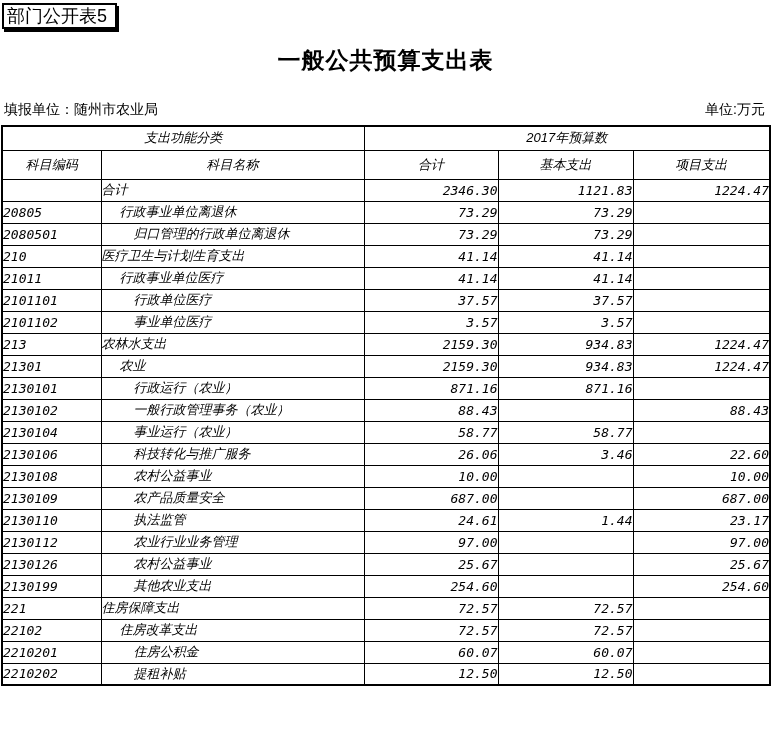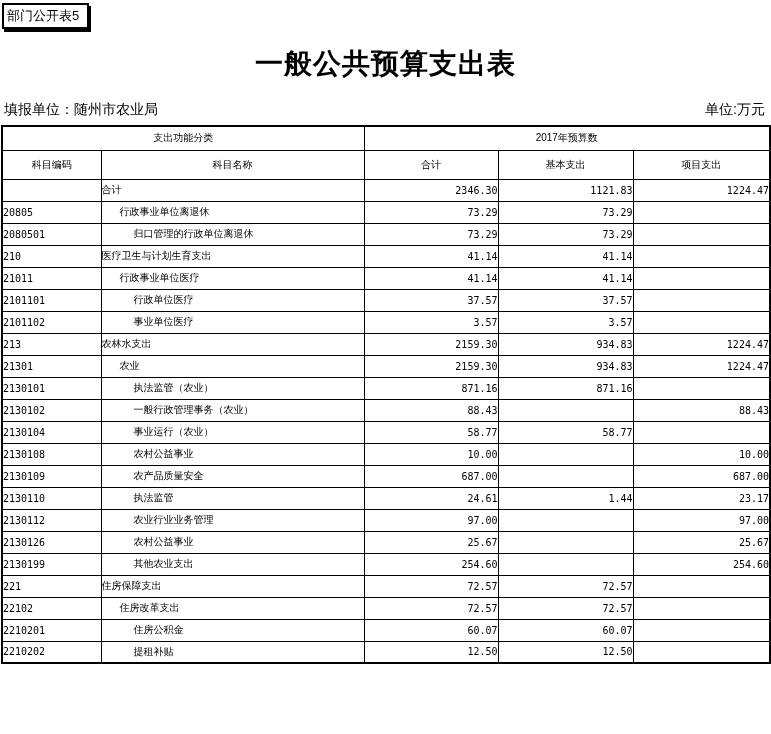--- a/index.html
+++ b/index.html
@@ -8,40 +8,41 @@
     width:771px; height:734px; position:relative;
     background:#ffffff; color:#000;
     font-family:"Liberation Sans", sans-serif;
     overflow:hidden;
   }
   .sheet-label {
     position:absolute; left:2px; top:3px;
     border:2px solid #000;
     box-shadow:2px 3px 0 0 #000;
     background:#fff;
-    font-size:13px; line-height:20px;
+    font-size:18px; line-height:20px;
     padding:1px 8px 1px 3px;
   }
   .title {
     position:absolute; top:45px; left:0; width:100%;
-    text-align:center; font-size:28px; font-weight:bold;
+    text-align:center; font-size:23px; font-weight:bold;
     letter-spacing:1px;
   }
   .meta {
     position:absolute; top:101px; left:4px; right:6px;
     display:flex; justify-content:space-between;
     font-size:14px;
     gap:48px;
   }
   table.budget {
     position:absolute; top:125px; left:1px;
     width:768px; table-layout:fixed;
     border-collapse:collapse;
     border:2px solid #000;
-    font-size:10px;
+    font-size:13px;
+    font-style:italic;
   }
   table.budget th, table.budget td {
     border:1px solid #000;
     padding:0; overflow:hidden; white-space:nowrap;
   }
   thead tr.group-row { height:24px; }
   thead tr.cols-row  { height:29px; }
   tbody tr { height:22px; }
   thead th { font-weight:normal; text-align:center; }
   td.code {
@@ -148,38 +149,45 @@
       </tr>
       <tr>
         <td class="code">21301</td>
         <td class="name ind1">农业</td>
         <td class="num">2159.30</td>
         <td class="num">934.83</td>
         <td class="num">1224.47</td>
       </tr>
       <tr>
         <td class="code">2130101</td>
-        <td class="name ind2">执法监管（农业）</td>
+        <td class="name ind2">行政运行（农业）</td>
         <td class="num">871.16</td>
         <td class="num">871.16</td>
         <td class="num"></td>
       </tr>
       <tr>
         <td class="code">2130102</td>
         <td class="name ind2">一般行政管理事务（农业）</td>
         <td class="num">88.43</td>
         <td class="num"></td>
         <td class="num">88.43</td>
       </tr>
       <tr>
         <td class="code">2130104</td>
         <td class="name ind2">事业运行（农业）</td>
         <td class="num">58.77</td>
         <td class="num">58.77</td>
         <td class="num"></td>
+      </tr>
+      <tr>
+        <td class="code">2130106</td>
+        <td class="name ind2">科技转化与推广服务</td>
+        <td class="num">26.06</td>
+        <td class="num">3.46</td>
+        <td class="num">22.60</td>
       </tr>
       <tr>
         <td class="code">2130108</td>
         <td class="name ind2">农村公益事业</td>
         <td class="num">10.00</td>
         <td class="num"></td>
         <td class="num">10.00</td>
       </tr>
       <tr>
         <td class="code">2130109</td>

